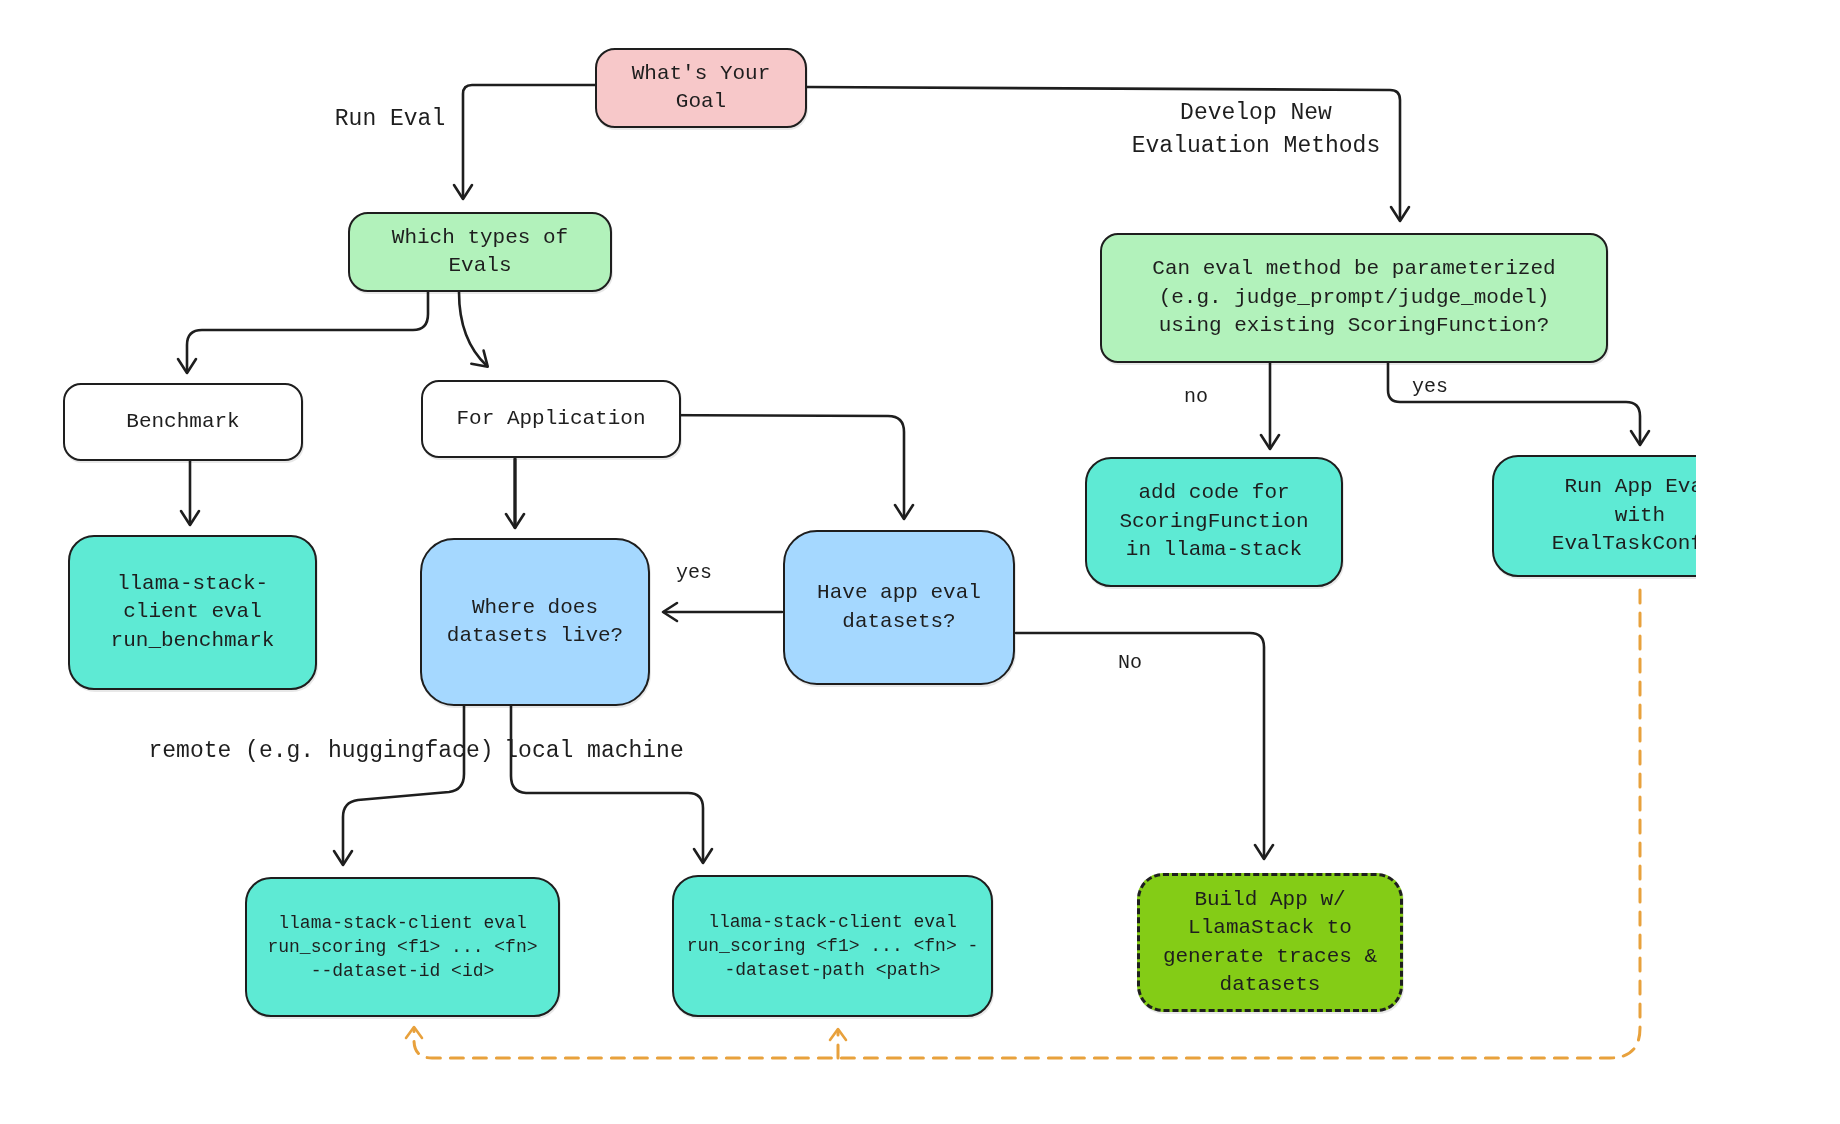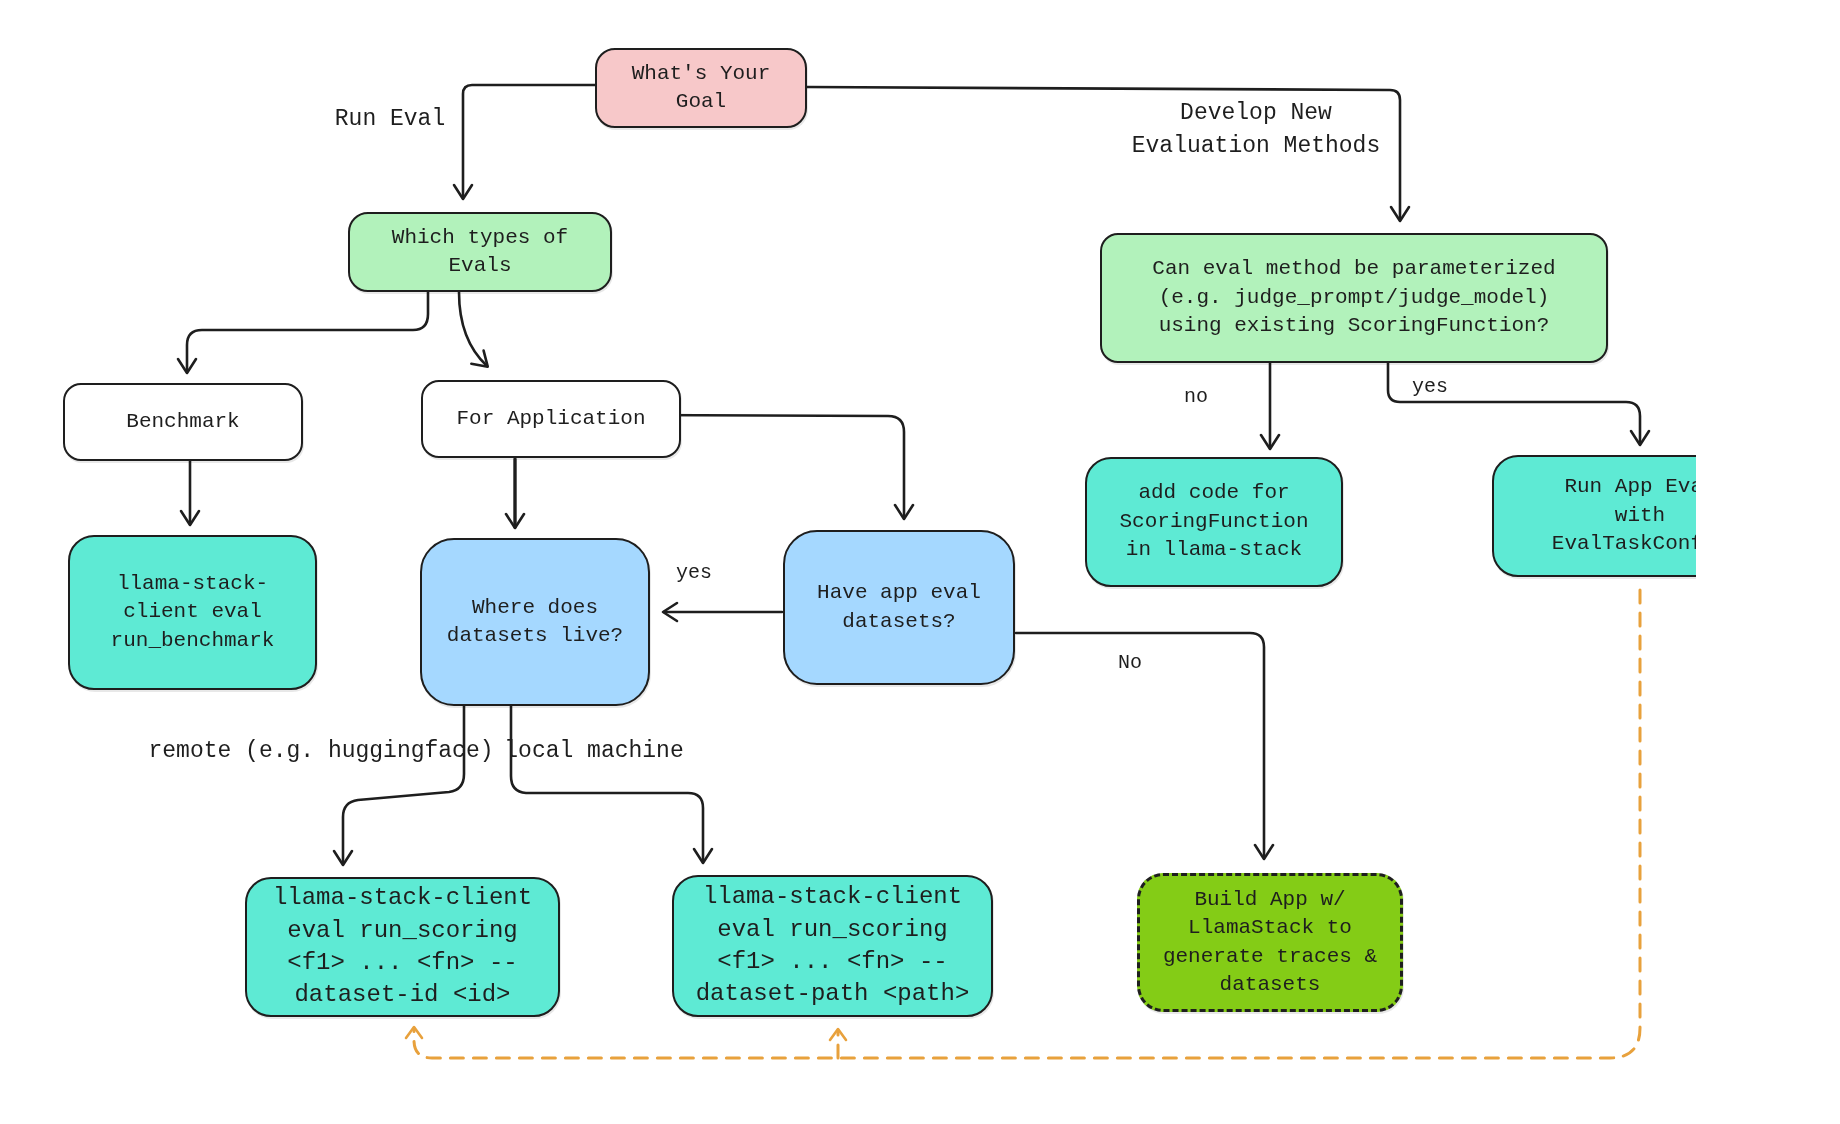--- a/index.html
+++ b/index.html
@@ -32,21 +32,21 @@
   .yellow-dashed{background:#84cc16;border-radius:26px;border-style:dashed;border-width:3px;}
   .edge-label{
     position:absolute;
     transform:translate(-50%,-50%);
     font-size:23px;line-height:1.45;
     white-space:nowrap;
     text-align:center;
   }
   .edge-label.wrap{white-space:normal;width:300px;}
   .small{font-size:20px;}
-  .cmd{font-size:24px;}
+  .cmd{font-size:18px;}
 </style>
 </head>
 <body>
 
 <div class="stage">
 
   <svg class="edges">
     <defs>
       <marker id="ahB" viewBox="0 0 26 26" refX="19" refY="13" markerWidth="26" markerHeight="26" markerUnits="userSpaceOnUse" orient="auto">
         <path d="M6 4 L20 13 L6 22" fill="none" stroke="#1e1e1e" stroke-width="2.6" stroke-linecap="round" stroke-linejoin="round"></path>

